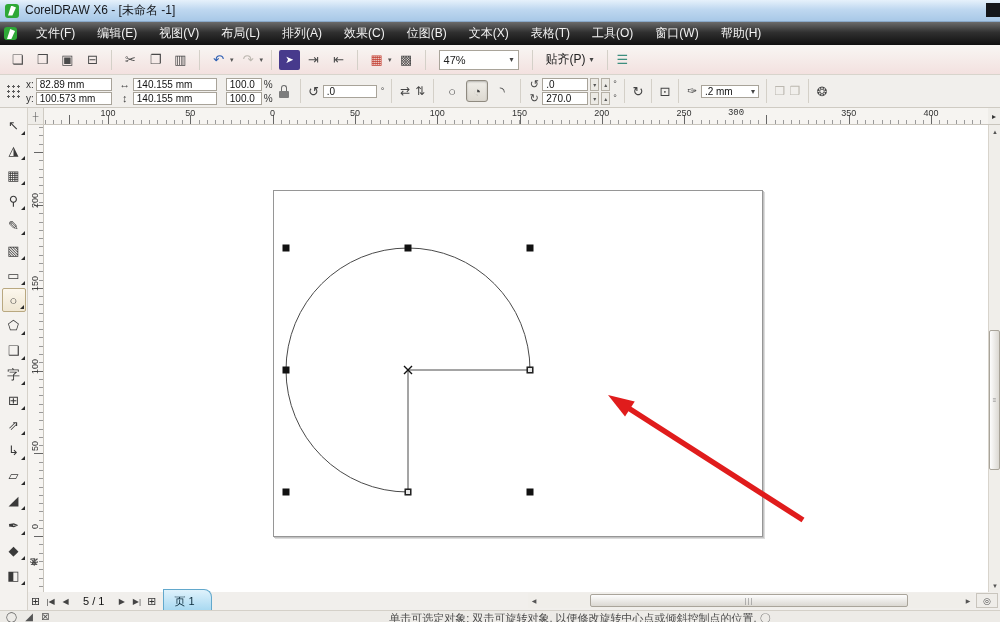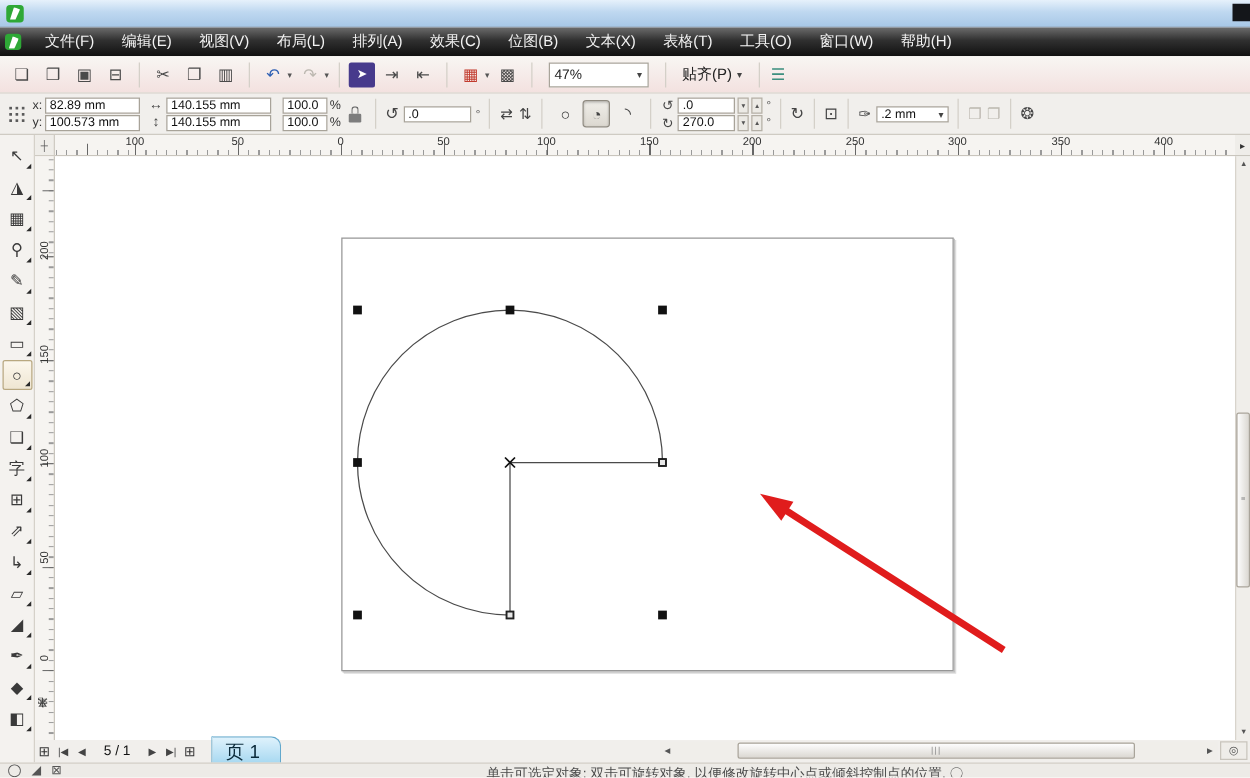--- a/index.html
+++ b/index.html
@@ -84,32 +84,33 @@
   .hscroll{left:528px;top:593px;width:446px;height:15px;background:#f0eeea;display:flex;align-items:center}
   .hthumb{position:absolute;left:62px;top:1px;width:318px;height:13px;background:linear-gradient(#fdfdfd,#dbd8d2);border:1px solid #a9a49a;border-radius:2px;font-size:7px;color:#888;display:flex;align-items:center;justify-content:center;letter-spacing:1px}
   .hscroll .right{position:absolute;right:0}
   .navigator{left:976px;top:593px;width:22px;height:15px;background:#efede9;border:1px solid #c9c5bd;font-size:9px;color:#555;display:flex;align-items:center;justify-content:center}
 
   
   .bottombar{left:28px;top:592px;width:500px;height:18px;background:#f1efec;display:flex;align-items:center;font-size:10px;color:#333}
   .pgbtn{min-width:15px;text-align:center;font-size:8px;color:#444;padding:0 1px}
   .pgadd{font-size:11px;color:#333}
   .nav-label{margin:0 10px;font-size:11px;color:#111}
-  .page-tab{height:25px;padding:0 16px 0 10px;margin-left:10px;background:linear-gradient(#dff2fc,#9ed4ef);border:1px solid #62a8cc;border-bottom:none;border-radius:0 8px 0 0;display:flex;align-items:center;font-size:15px;color:#0a2a3a}
+  .page-tab{height:25px;padding:0 16px 0 10px;margin-left:4px;background:linear-gradient(#dff2fc,#9ed4ef);border:1px solid #62a8cc;border-bottom:none;border-radius:0 8px 0 0;display:flex;align-items:center;font-size:11px;color:#0a2a3a}
 
   
   .statusbar{left:0;top:610px;width:1000px;height:12px;background:#edebe7;border-top:1px solid #d4d0c8;overflow:hidden;display:flex;align-items:flex-start;gap:10px;padding-left:6px;font-size:11px;color:#4a4a4a}
   .statusbar .sic{font-size:10px;color:#555}
   .statusbar .hint{margin-left:330px;white-space:nowrap}
 </style>
 </head>
 <body>
 
 <div class="abs titlebar">
   <span class="appicon"></span>
+  <span class="wtitle">CorelDRAW X6 - [未命名 -1]</span>
   <span class="winbox"></span>
 </div>
 
 <div class="abs menubar">
   <span class="appicon"></span>
   <span id="menuItems" style="display:flex;height:100%">
       <span class="menu-item">文件(F)</span>
       <span class="menu-item">编辑(E)</span>
       <span class="menu-item">视图(V)</span>
       <span class="menu-item">布局(L)</span>
@@ -267,21 +268,21 @@
 <div class="abs corner">┼</div>
 <div class="abs hruler" id="hruler">
     <span class="rl" style="left: 64px;">100</span>
     <span class="rl" style="left: 146.3px;">50</span>
     <span class="rl" style="left: 228.6px;">0</span>
     <span class="rl" style="left: 310.9px;">50</span>
     <span class="rl" style="left: 393.2px;">100</span>
     <span class="rl" style="left: 475.5px;">150</span>
     <span class="rl" style="left: 557.8px;">200</span>
     <span class="rl" style="left: 640.1px;">250</span>
-    <span class="rl" style="left: 722px;">300</span>
+    <span class="rl" style="left: 692px; font-family: Liberation Mono, monospace;">300</span>
     <span class="rl" style="left: 804.7px;">350</span>
     <span class="rl" style="left: 887px;">400</span>
   </div>
 <div class="abs ruler-end">▸</div>
 <div class="abs vruler" id="vruler">
   <span class="units">毫米</span>
 <span class="rl" style="top: 68px;">200</span>
     <span class="rl" style="top: 150.8px;">150</span>
     <span class="rl" style="top: 233.6px;">100</span>
     <span class="rl" style="top: 316.4px;">50</span>

